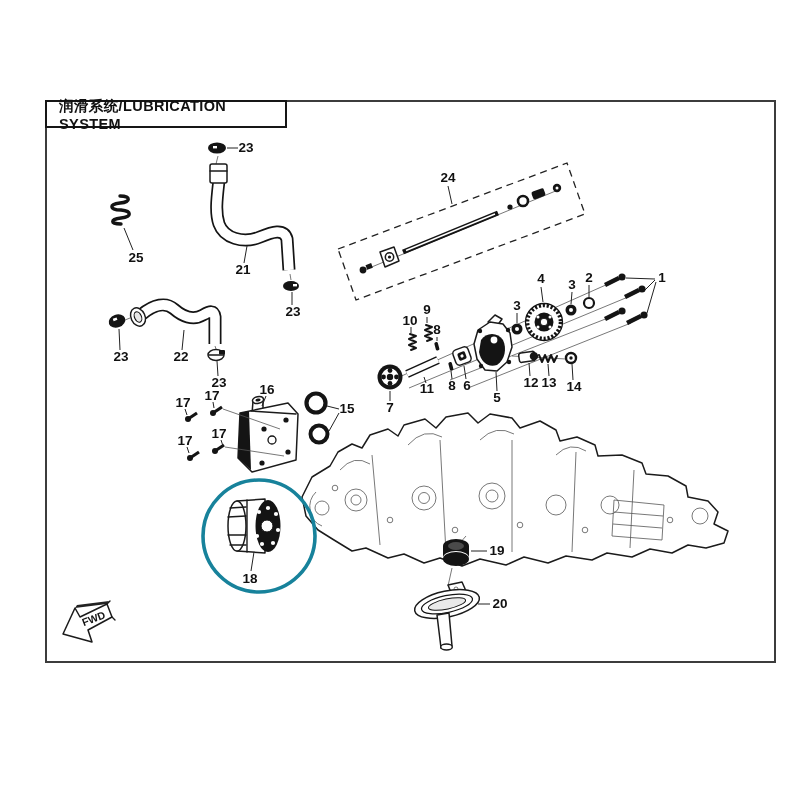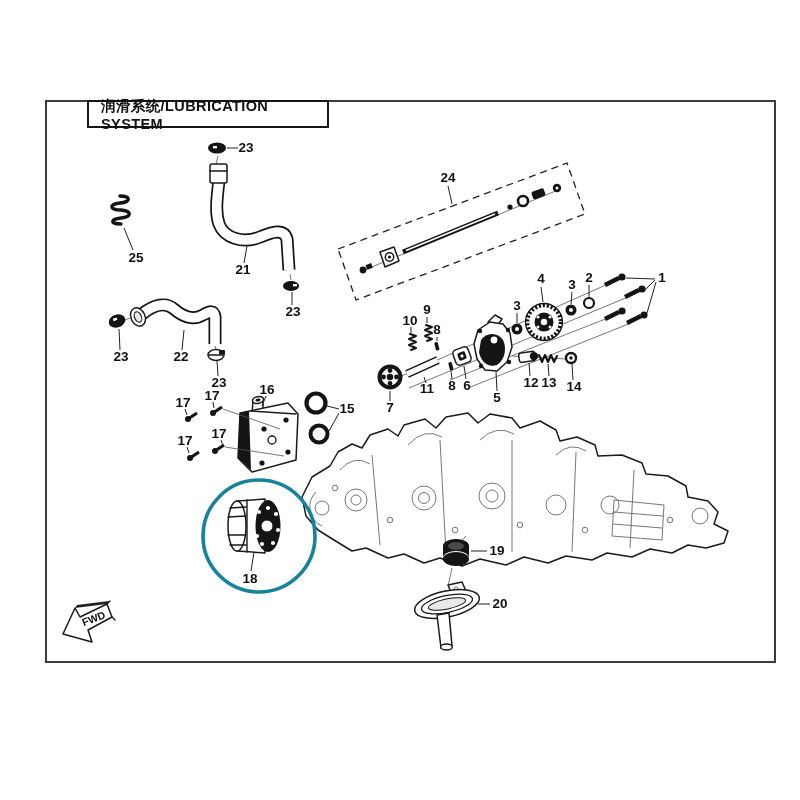--- a/index.html
+++ b/index.html
@@ -1,18 +1,18 @@
 <!DOCTYPE html>
 <html><head>
 <meta charset="utf-8">
 <style>
   html,body{margin:0;padding:0;background:#fff;}
   body{width:800px;height:800px;position:relative;overflow:hidden;font-family:"Liberation Sans",sans-serif;}
   .frame{position:absolute;left:45px;top:100px;width:731px;height:563px;border:2px solid #3c3c3c;box-sizing:border-box;background:#fff;}
-  .title-box{position:absolute;left:45px;top:100px;width:242px;height:28px;border:2px solid #161616;box-sizing:border-box;background:#fff;display:flex;align-items:center;padding-left:12px;font-weight:bold;font-size:14.5px;letter-spacing:.4px;color:#111;z-index:3;margin-left:42px;}
+  .title-box{position:absolute;left:45px;top:100px;width:242px;height:28px;border:2px solid #161616;box-sizing:border-box;background:#fff;display:flex;align-items:center;padding-left:12px;font-weight:bold;font-size:14.5px;letter-spacing:.4px;color:#111;z-index:3;}
   svg.diagram{position:absolute;left:0;top:0;z-index:2;}
   .lbl{font-family:"Liberation Sans",sans-serif;font-size:13.5px;font-weight:bold;fill:#111;text-anchor:middle;}
   .ldr{stroke:#222;stroke-width:1;fill:none;}
   .thin{stroke:#555;stroke-width:.8;fill:none;}
   .ln{stroke:#1b1b1b;stroke-width:1.4;fill:none;stroke-linejoin:round;stroke-linecap:round;}
   .lnf{stroke:#1b1b1b;stroke-width:1.5;fill:#fff;stroke-linejoin:round;}
   .dk{fill:#141414;stroke:none;}
   .tube-o{stroke:#141414;stroke-width:13;fill:none;stroke-linecap:butt;stroke-linejoin:round;}
   .tube-i{stroke:#fff;stroke-width:9.6;fill:none;stroke-linecap:butt;stroke-linejoin:round;}
   .coil{stroke:#141414;stroke-width:2;fill:none;stroke-linecap:round;stroke-linejoin:round;}

